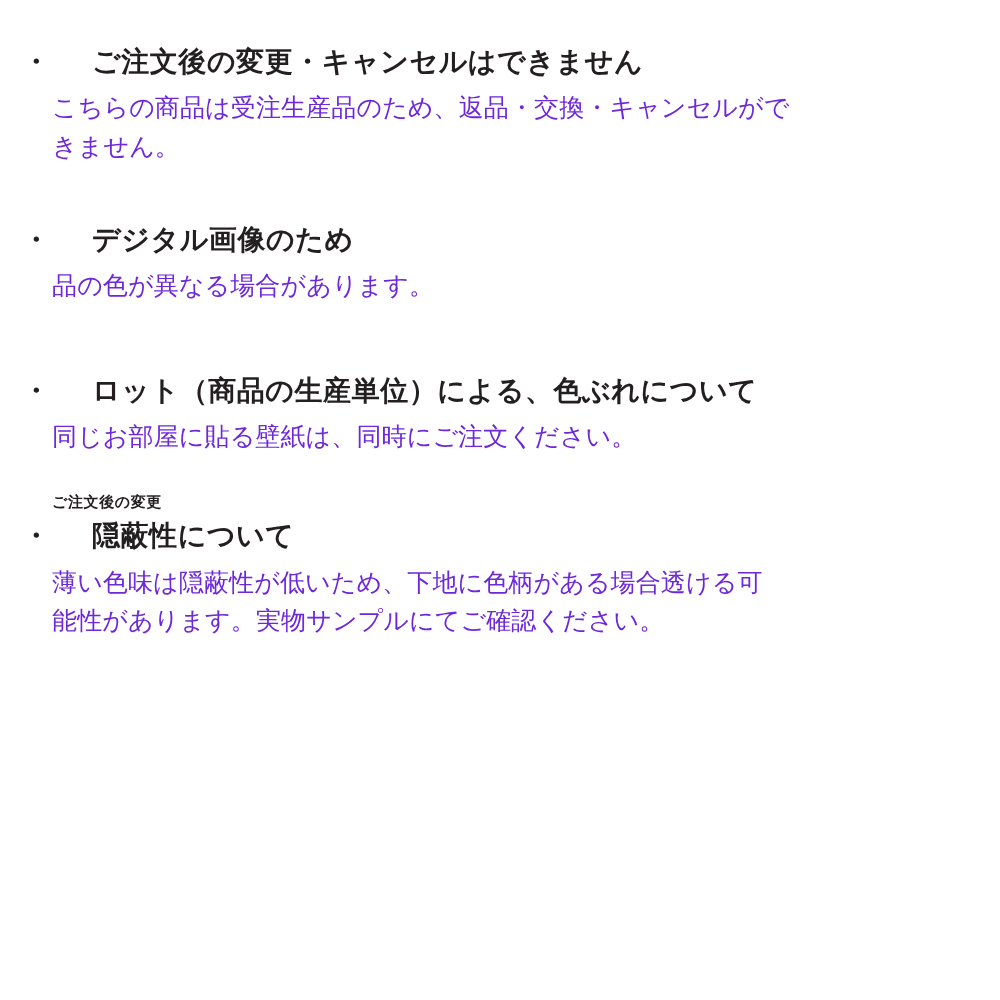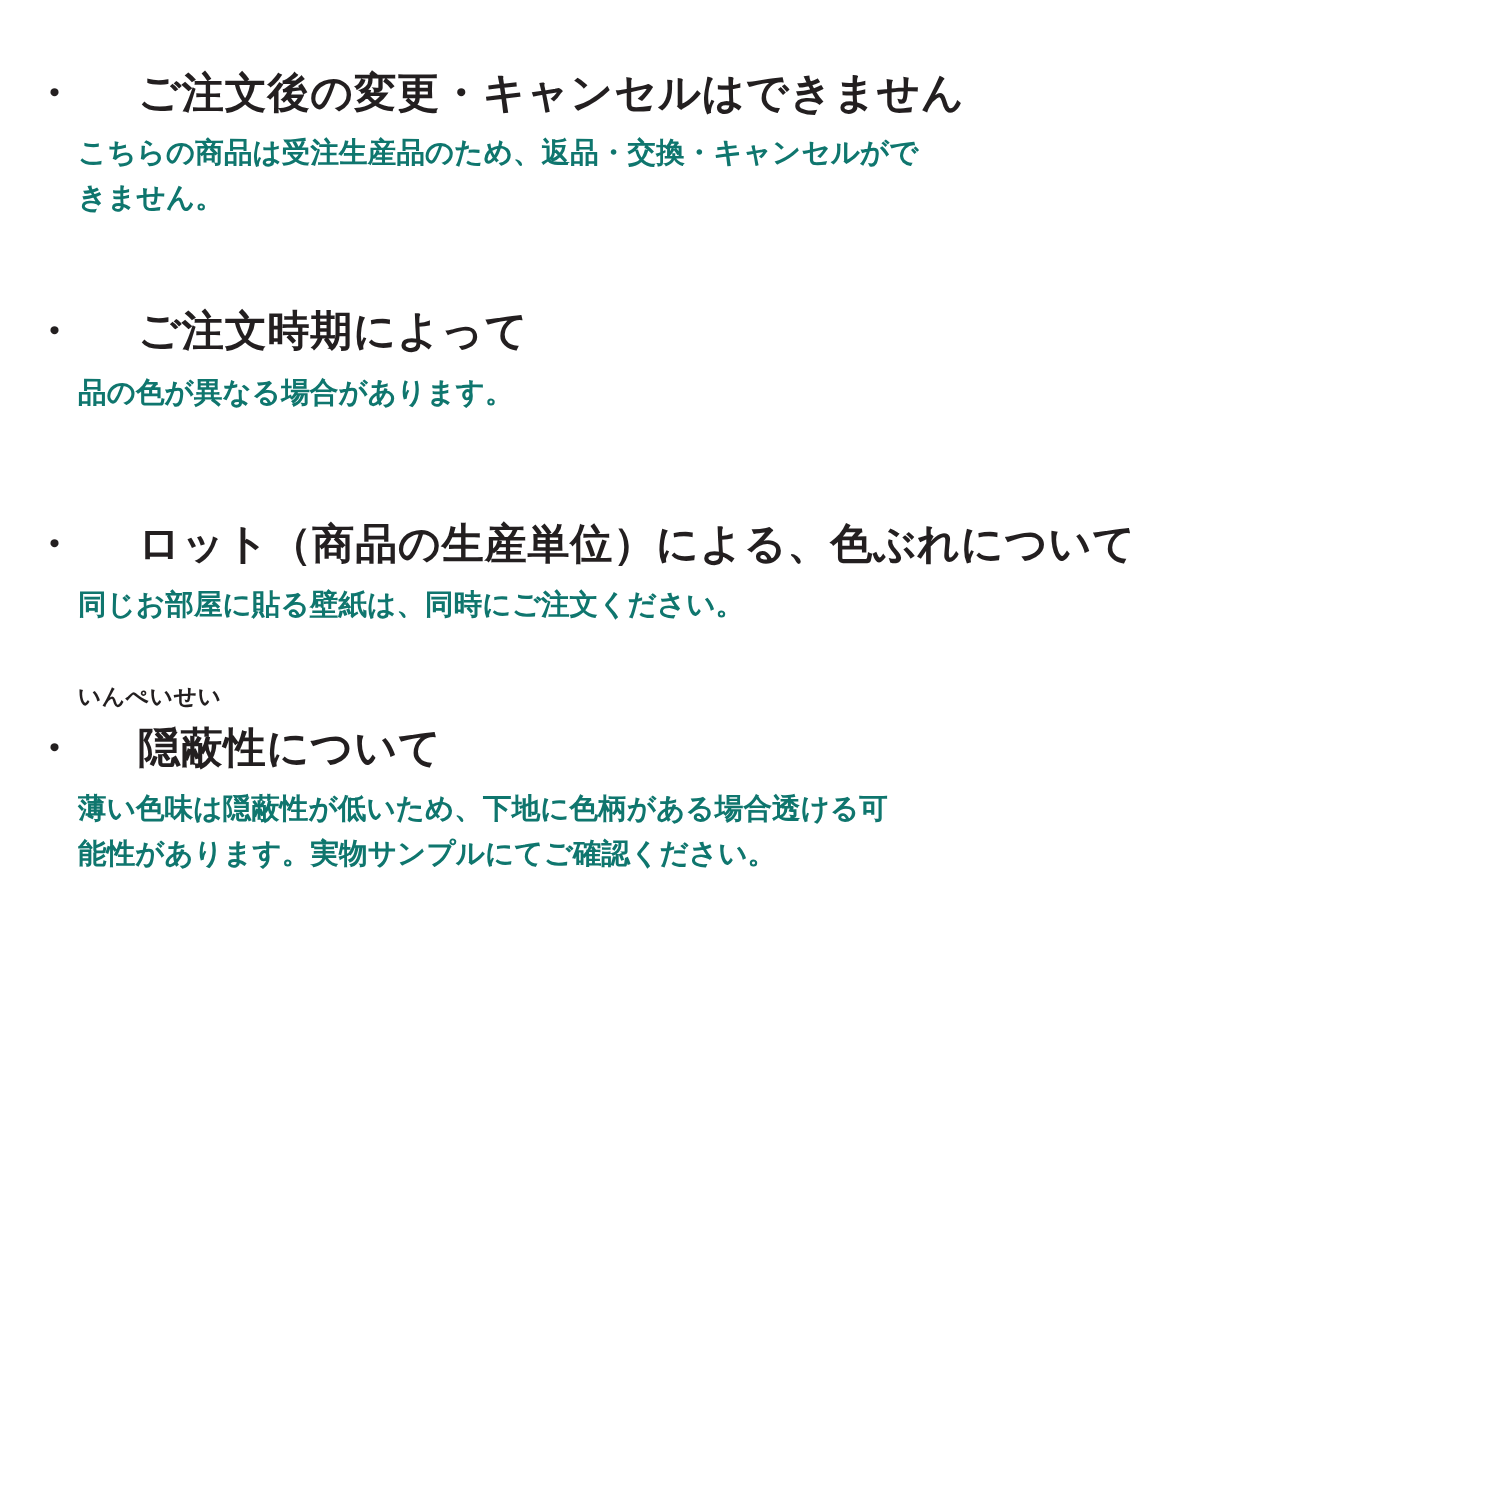--- a/index.html
+++ b/index.html
@@ -41,25 +41,25 @@
     line-height: 1.3;
     text-align: left;
     color: #231f20;
   }
   .heading-text {
     flex: 1 1 auto;
     margin-left: 40px;
   }
   .body {
     margin: 8px 0 0 30px;
-    font-size: 19px;
+    font-size: 25px;
     line-height: 1.55;
     letter-spacing: 0.005em;
-    color: #0f766e;
-    font-weight: 700;
+    color: #6d28d9;
+    font-weight: 400;
   }
   .body .line {
     display: block;
     white-space: nowrap;
   }
   .gap-1 { height: 56px; }
   .gap-2 { height: 68px; }
   .gap-3 { height: 62px; }
 
   .ruby-wrap {
@@ -90,21 +90,21 @@
       <span class="line">こちらの商品は受注生産品のため、返品・交換・キャンセルがで</span>
       <span class="line">きません。</span>
     </div>
   </div>
 
   <div class="gap-1"></div>
 
   <div class="section">
     <div class="heading">
       <span class="bullet">・</span>
-      <span class="heading-text">ご注文時期によって</span>
+      <span class="heading-text">デジタル画像のため</span>
     </div>
     <div class="body">
       <span class="line">品の色が異なる場合があります。</span>
     </div>
   </div>
 
   <div class="gap-2"></div>
 
   <div class="section">
     <div class="heading">
@@ -112,21 +112,21 @@
       <span class="heading-text">ロット（商品の生産単位）による、色ぶれについて</span>
     </div>
     <div class="body">
       <span class="line">同じお部屋に貼る壁紙は、同時にご注文ください。</span>
     </div>
   </div>
 
   <div class="gap-3"></div>
 
   <div class="section ruby-wrap">
-    <span class="ruby-text">いんぺいせい</span>
+    <span class="ruby-text">ご注文後の変更</span>
     <div class="heading">
       <span class="bullet">・</span>
       <span class="heading-text">隠蔽性について</span>
     </div>
     <div class="body">
       <span class="line">薄い色味は隠蔽性が低いため、下地に色柄がある場合透ける可</span>
       <span class="line">能性があります。実物サンプルにてご確認ください。</span>
     </div>
   </div>
 

